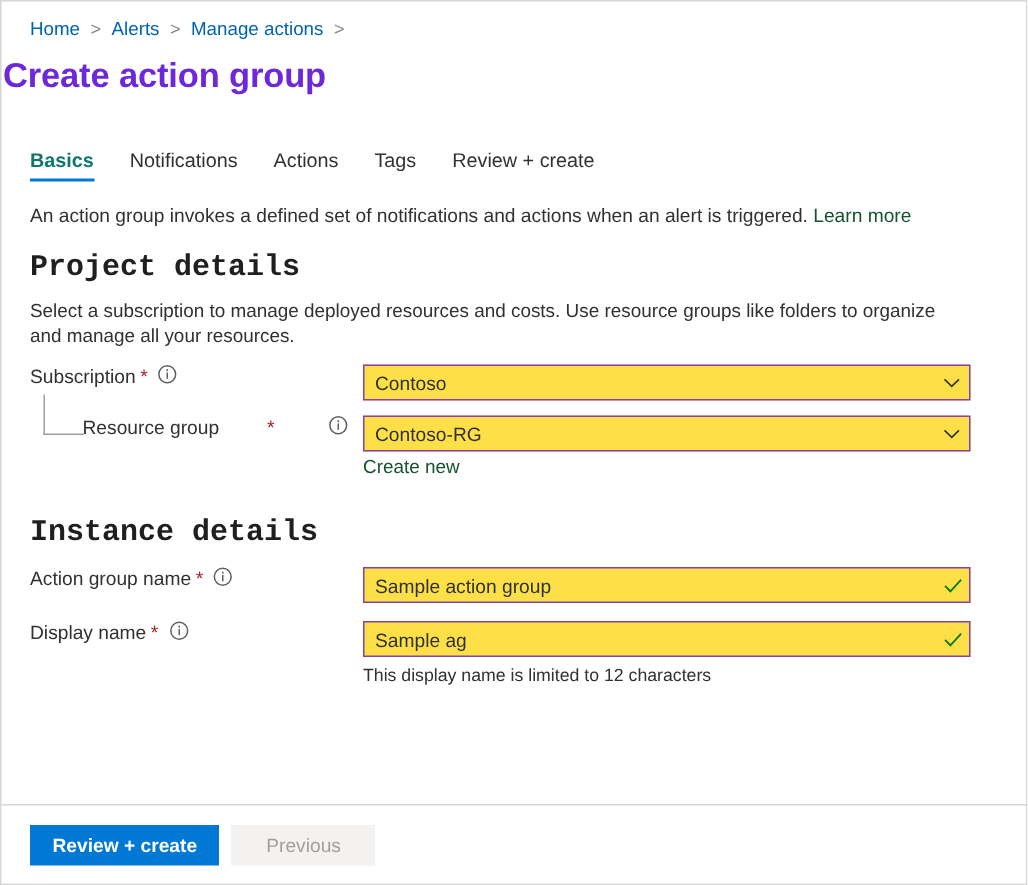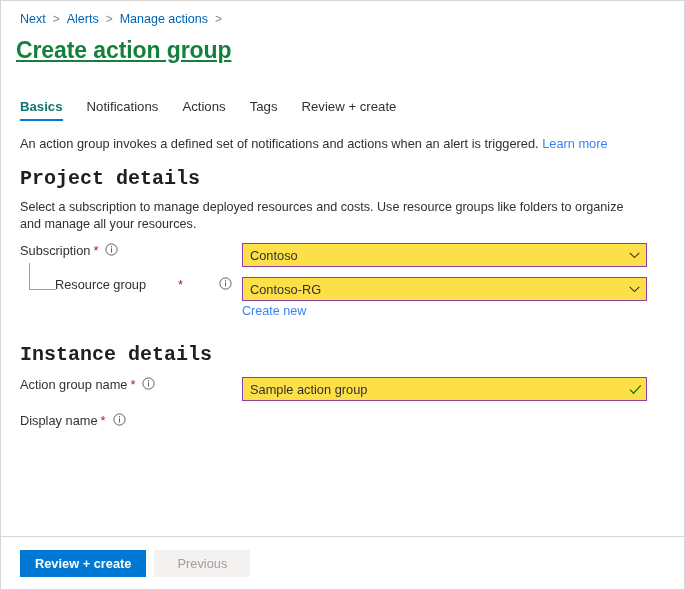--- a/index.html
+++ b/index.html
@@ -47,25 +47,24 @@
   .crumb-sep {
     color: #8a8886;
     margin: 0 7px;
     font-size: 12px;
   }
 
   
   .page-title {
     font-size: 23px;
     font-weight: 600;
-    color: #15803d;
-    padding: 8px 0 0 15px;
+    color: #6d28d9;
+    padding: 8px 0 0 1px;
     letter-spacing: -0.1px;
     line-height: 30px;
-    text-decoration: underline;
   }
 
   
   .tabs {
     display: flex;
     align-items: flex-end;
     padding: 26px 0 0 19px;
     height: 30px;
   }
   .tab {
@@ -90,21 +89,21 @@
   }
 
   
   .intro {
     font-size: 12.8px;
     color: #323130;
     padding: 14px 19px 0 19px;
     line-height: 18px;
   }
   .link {
-    color: #3b82f6;
+    color: #14532d;
     cursor: pointer;
     text-decoration: none;
   }
 
   .section-head {
     font-size: 20px;
     font-weight: 600;
     color: #201f1e;
     padding: 16px 19px 0 19px;
     line-height: 20px;
@@ -272,21 +271,21 @@
   }
 </style>
 </head>
 <body>
 
 <div class="page">
 
   <div class="content">
 
     <div class="breadcrumb">
-      <span class="crumb-link">Next</span>
+      <span class="crumb-link">Home</span>
       <span class="crumb-sep">&gt;</span>
       <span class="crumb-link">Alerts</span>
       <span class="crumb-sep">&gt;</span>
       <span class="crumb-link">Manage actions</span>
       <span class="crumb-sep">&gt;</span>
     </div>
 
     <div class="page-title">Create action group</div>
 
     <div class="tabs">
@@ -392,20 +391,31 @@
           <span>Display name</span>
           <span class="req">*</span>
           <span class="info-icon">
             <svg width="13" height="13" viewBox="0 0 13 13">
               <circle cx="6.5" cy="6.5" r="5.6" fill="none" stroke="#605e5c" stroke-width="1"></circle>
               <rect x="6" y="5.3" width="1" height="4.2" fill="#605e5c"></rect>
               <rect x="6" y="3.1" width="1" height="1.3" fill="#605e5c"></rect>
             </svg>
           </span>
         </div>
+        <div class="field-col">
+          <div class="field">
+            <span class="field-value">Sample ag</span>
+            <span class="check">
+              <svg width="13" height="11" viewBox="0 0 13 11">
+                <path d="M1 5.6 L4.6 9.2 L11.8 1.4" fill="none" stroke="#107c10" stroke-width="1.3"></path>
+              </svg>
+            </span>
+          </div>
+          <div class="helper">This display name is limited to 12 characters</div>
+        </div>
       </div>
 
     </div>
 
   </div>
 
   <div class="footer">
     <div class="btn btn-primary">Review + create</div>
     <div class="btn btn-disabled">Previous</div>
   </div>

